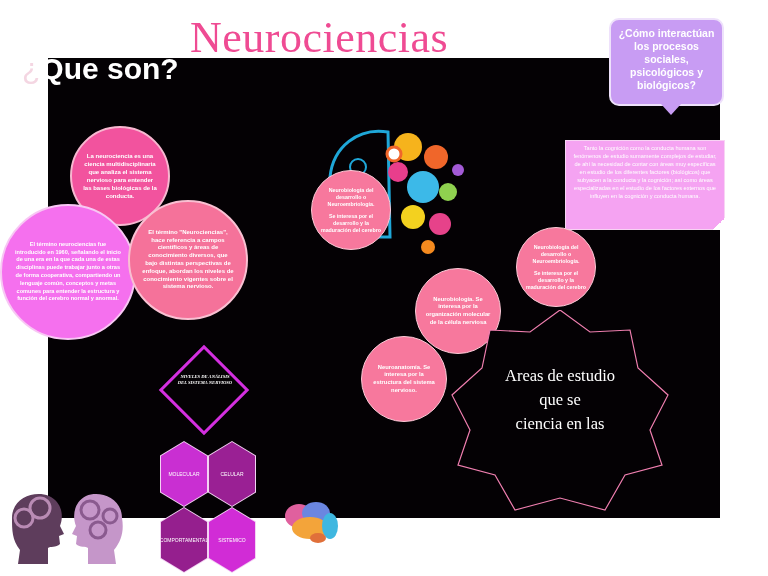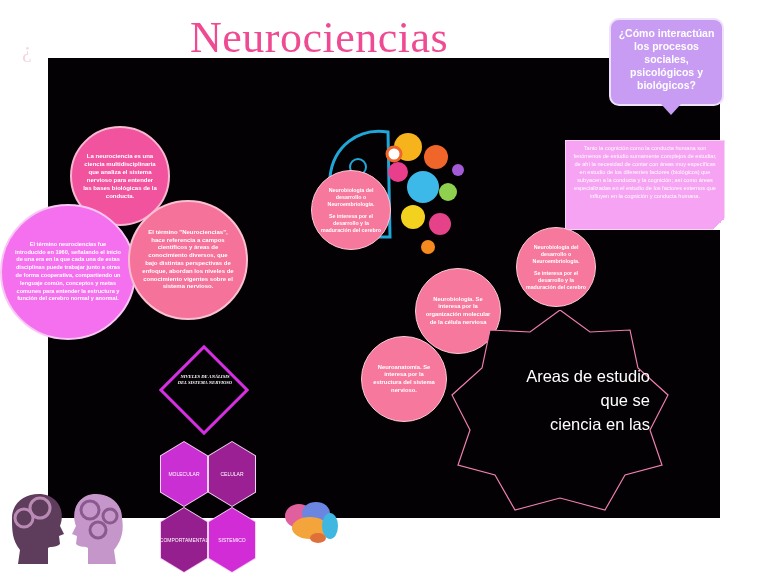--- a/index.html
+++ b/index.html
@@ -2,21 +2,21 @@
 <html><head>
 <meta charset="utf-8">
 <style>
   * { box-sizing: border-box; margin: 0; padding: 0; }
   html, body { width: 768px; height: 576px; overflow: hidden; background: #ffffff; }
   body { position: relative; font-family: "Liberation Sans", sans-serif; }
 
   .panel { position: absolute; left: 48px; top: 58px; width: 672px; height: 460px; background: #040104; }
 
   .title { position: absolute; left: 190px; top: 16px; font-family: "Liberation Serif", serif; font-size: 44px; color: #ef4b93; line-height: 1; letter-spacing: 0.5px; }
-  .subtitle { position: absolute; left: 22px; top: 39px; font-family: Liberation Serif, serif; font-size: 22px; font-weight: bold; color: #ffffff; line-height: 1; }
+  .subtitle { position: absolute; left: 22px; top: 54px; font-family: Liberation Sans, sans-serif; font-size: 30px; font-weight: bold; color: #ffffff; line-height: 1; }
   .subtitle .q { color: #f4d6e2; font-weight: normal; }
 
   .callout { position: absolute; left: 609px; top: 18px; width: 115px; height: 88px; background: #c89cf3; border: 2px solid #eee1fb; border-radius: 10px; color: #fff; font-weight: bold; font-size: 10.5px; line-height: 13px; text-align: center; padding: 7px 6px; }
   .callout::after { content: ""; position: absolute; left: 50px; bottom: -11px; border-left: 10px solid transparent; border-right: 10px solid transparent; border-top: 11px solid #c89cf3; }
 
   .note { position: absolute; left: 565px; top: 140px; width: 160px; height: 90px; background: #f5a3f2; border: 1px solid #f8d3f4; color: #fff; font-size: 5.6px; line-height: 8px; text-align: center; padding: 3px 6px; }
   .note .curl { position: absolute; right: -1px; bottom: -1px; width: 12px; height: 12px; background: linear-gradient(135deg, #f5a3f2 50%, #ffffff 50%); }
 
   .circle { position: absolute; border-radius: 50%; color: #fff; font-weight: bold; text-align: center; display: flex; flex-direction: column; align-items: center; justify-content: center; }
   .c-def { left: 70px; top: 126px; width: 100px; height: 100px; background: #f2539e; border: 2px solid #f7b7d0; font-size: 6px; line-height: 8px; padding: 10px; }
@@ -25,21 +25,21 @@
   .c-pink { background: #f7789d; border: 1px solid #fbc9d6; font-size: 5.3px; line-height: 7px; }
   .c-neuro1 { left: 311px; top: 170px; width: 80px; height: 80px; padding: 8px; }
   .c-neuro2 { left: 516px; top: 227px; width: 80px; height: 80px; padding: 8px; }
   .c-bio { left: 415px; top: 268px; width: 86px; height: 86px; padding: 8px; font-size: 5.8px; line-height: 7.6px; }
   .c-anat { left: 361px; top: 336px; width: 86px; height: 86px; padding: 8px; font-size: 5.8px; line-height: 7.6px; }
   .gap { height: 5px; }
 
   .brain-art { position: absolute; left: 318px; top: 112px; width: 150px; height: 150px; }
 
   .star { position: absolute; left: 450px; top: 310px; width: 220px; height: 205px; }
-  .star-text { position: absolute; left: 470px; top: 364px; width: 180px; color: #fff; font-family: Liberation Sans, sans-serif; font-size: 16.5px; line-height: 24px; text-align: right; }
+  .star-text { position: absolute; left: 470px; top: 364px; width: 180px; color: #fff; font-family: Liberation Serif, serif; font-size: 16.5px; line-height: 24px; text-align: center; }
 
   .diamond { position: absolute; left: 172px; top: 358px; width: 64px; height: 64px; transform: rotate(45deg); border: 3px solid #d42fe0; background: #040104; }
   .diamond-text { position: absolute; left: 176px; top: 374px; width: 58px; color: #fff; font-family: "Liberation Serif", serif; font-style: italic; font-weight: bold; font-size: 4.6px; line-height: 6px; text-align: center; }
 
   .hex { position: absolute; width: 46px; height: 64px; clip-path: polygon(50% 0, 100% 22%, 100% 78%, 50% 100%, 0 78%, 0 22%); display: flex; align-items: center; justify-content: center; color: #fff; font-size: 5px; text-align: center; line-height: 7px; }
   .hex-outline { position: absolute; width: 48px; height: 66px; clip-path: polygon(50% 0, 100% 22%, 100% 78%, 50% 100%, 0 78%, 0 22%); background: #f3d2f3; }
   .hx1 { left: 161px; top: 442px; background: #c92fd2; }
   .hx2 { left: 209px; top: 442px; background: #9a2094; }
   .hx3 { left: 161px; top: 508px; background: #951f8e; }
   .hx4 { left: 209px; top: 508px; background: #d12cd6; }

